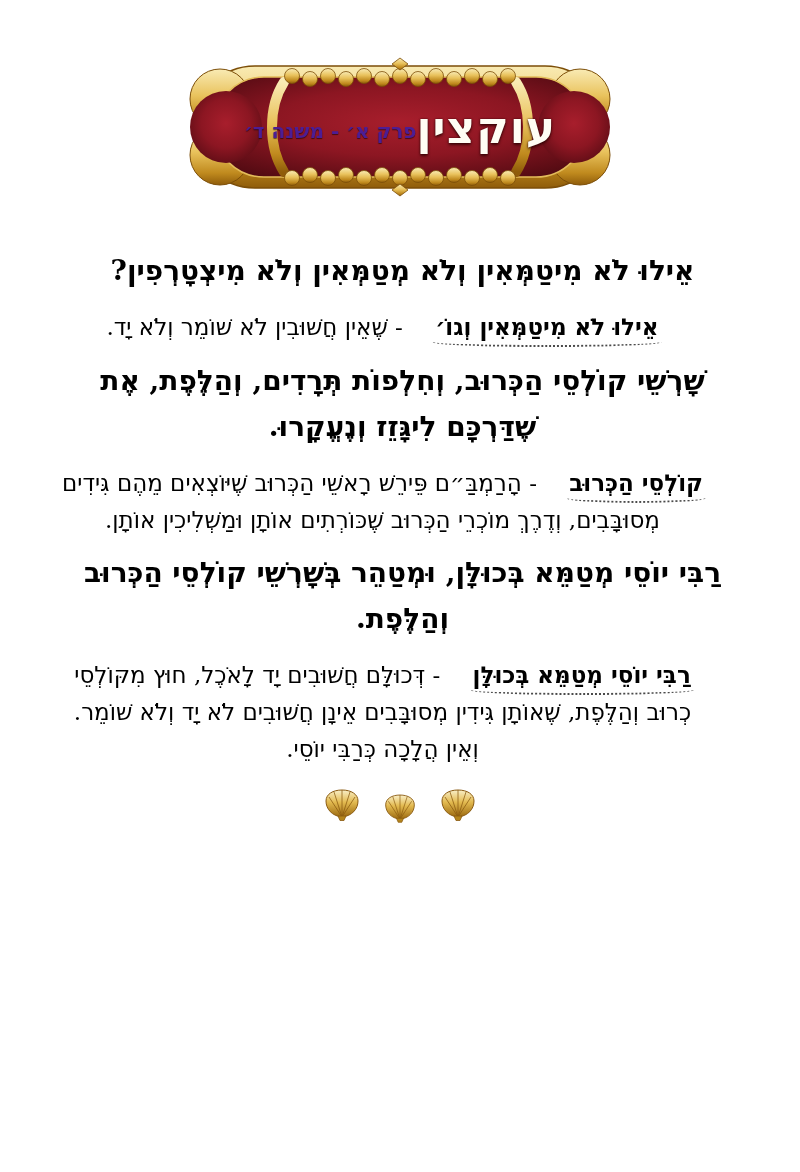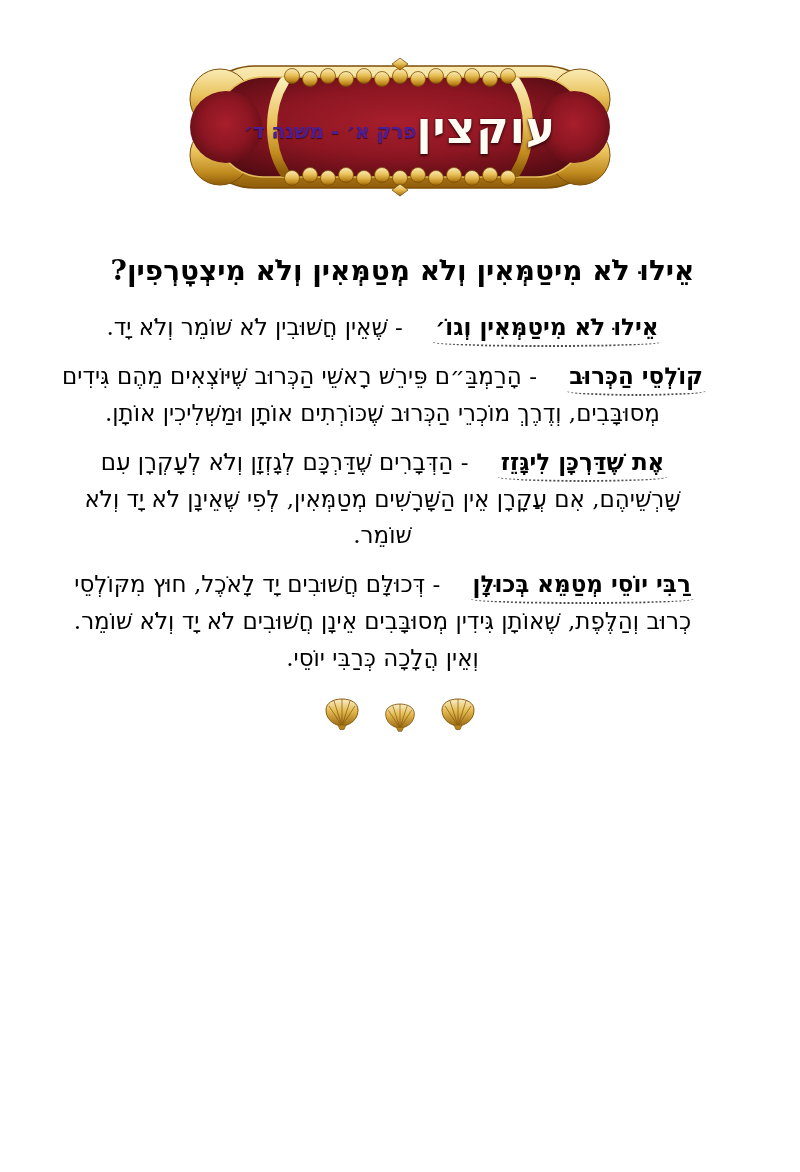--- a/index.html
+++ b/index.html
@@ -135,26 +135,27 @@
       <div class="banner-subtitle">פרק א׳ - משנה ד׳</div>
     </div>
   </header>
 
   <main>
 
     <p class="mishnah">אֵילוּ לֹא מִיטַמְּאִין וְלֹא מְטַמְּאִין וְלֹא מִיצְטָרְפִין?</p>
 
     <p class="commentary"><span class="lead">אֵילוּ לֹא מִיטַמְּאִין וְגוֹ׳</span><span> - </span><span>שֶׁאֵין חֲשׁוּבִין לֹא שׁוֹמֵר וְלֹא יָד.</span></p>
 
+    <p class="mishnah">שָׁרְשֵׁי קוֹלְסֵי הַכְּרוּב, וְחִלְפוֹת תְּרָדִים, וְהַלֶּפֶת, אֶת שֶׁדַּרְכָּם לִיגָּזֵז וְנֶעֱקָרוּ.</p>
 
     <p class="commentary"><span class="lead">קוֹלְסֵי הַכְּרוּב</span><span> - </span><span>הָרַמְבַּ״ם פֵּירֵשׁ רָאשֵׁי הַכְּרוּב שֶׁיּוֹצְאִים מֵהֶם גִּידִים מְסוּבָּבִים, וְדֶרֶךְ מוֹכְרֵי הַכְּרוּב שֶׁכּוֹרְתִים אוֹתָן וּמַשְׁלִיכִין אוֹתָן.</span></p>
 
 
-    <p class="commentary"><span class="lead">אֶת שֶׁדַּרְכָּן לִיגָּזֵז</span><span> - </span><span>הַדְּבָרִים שֶׁדַּרְכָּם לְגָזְזָן וְלֹא לְעָקְרָן עִם שָׁרְשֵׁיהֶם, אִם עֲקָרָן אֵין הַשָּׁרָשִׁים מְטַמְּאִין, לְפִי שֶׁאֵינָן לֹא יָד וְלֹא שׁוֹמֵר.</span></p>
-
+
+    <p class="mishnah">רַבִּי יוֹסֵי מְטַמֵּא בְּכוּלָּן, וּמְטַהֵר בְּשָׁרְשֵׁי קוֹלְסֵי הַכְּרוּב וְהַלֶּפֶת.</p>
 
     <p class="commentary"><span class="lead">רַבִּי יוֹסֵי מְטַמֵּא בְּכוּלָּן</span><span> - </span><span>דְּכוּלָּם חֲשׁוּבִים יָד לָאֹכֶל, חוּץ מִקּוֹלְסֵי כְרוּב וְהַלֶּפֶת, שֶׁאוֹתָן גִּידִין מְסוּבָּבִים אֵינָן חֲשׁוּבִים לֹא יָד וְלֹא שׁוֹמֵר. וְאֵין הֲלָכָה כְּרַבִּי יוֹסֵי.</span></p>
 
   </main>
 
   <footer>
     <svg width="0" height="0" style="position:absolute" aria-hidden="true">
       <defs>
         <linearGradient id="shellGrad" x1="0" y1="0" x2="0" y2="1">
           <stop offset="0" stop-color="#f9efc8"></stop>

